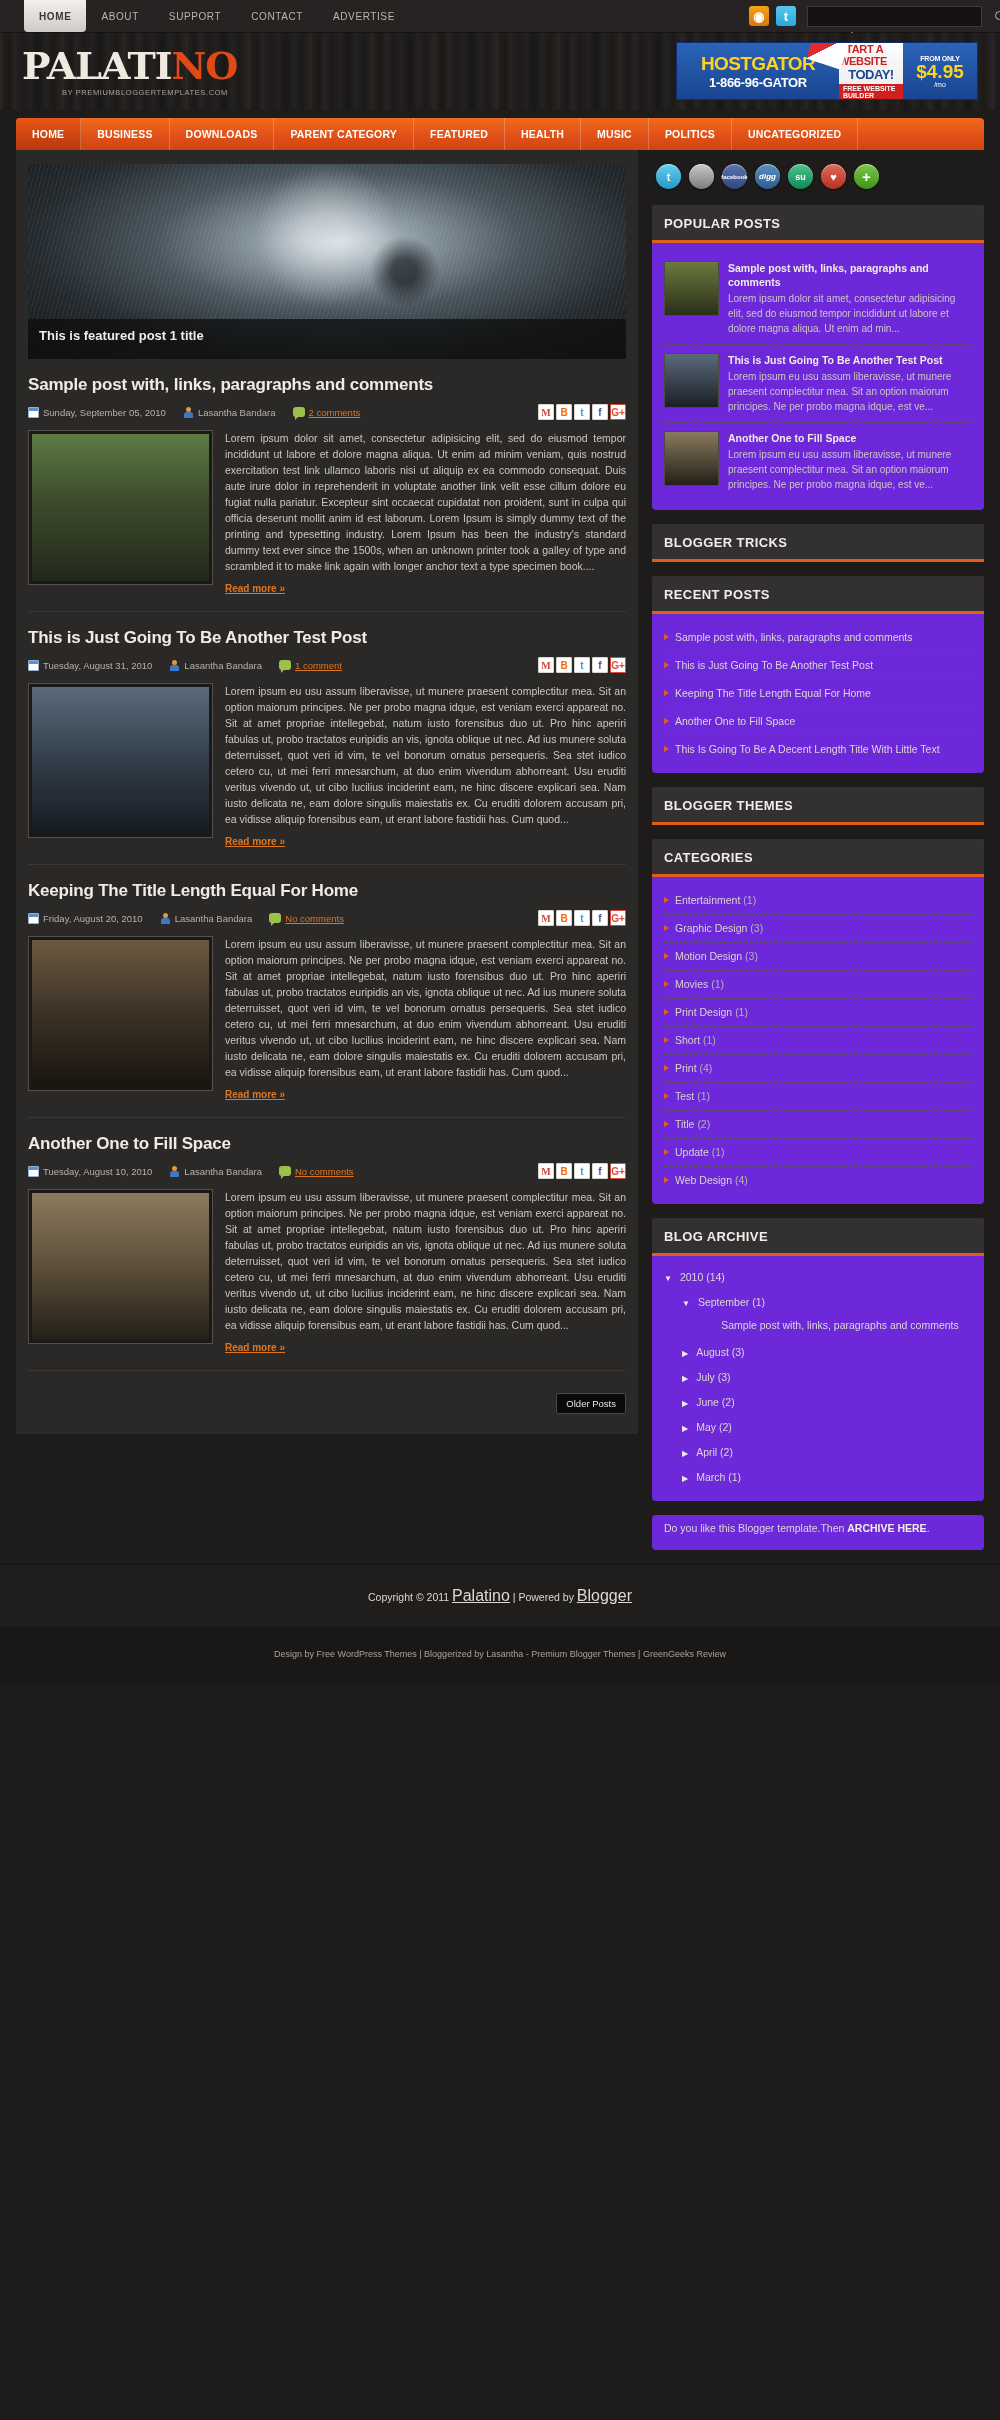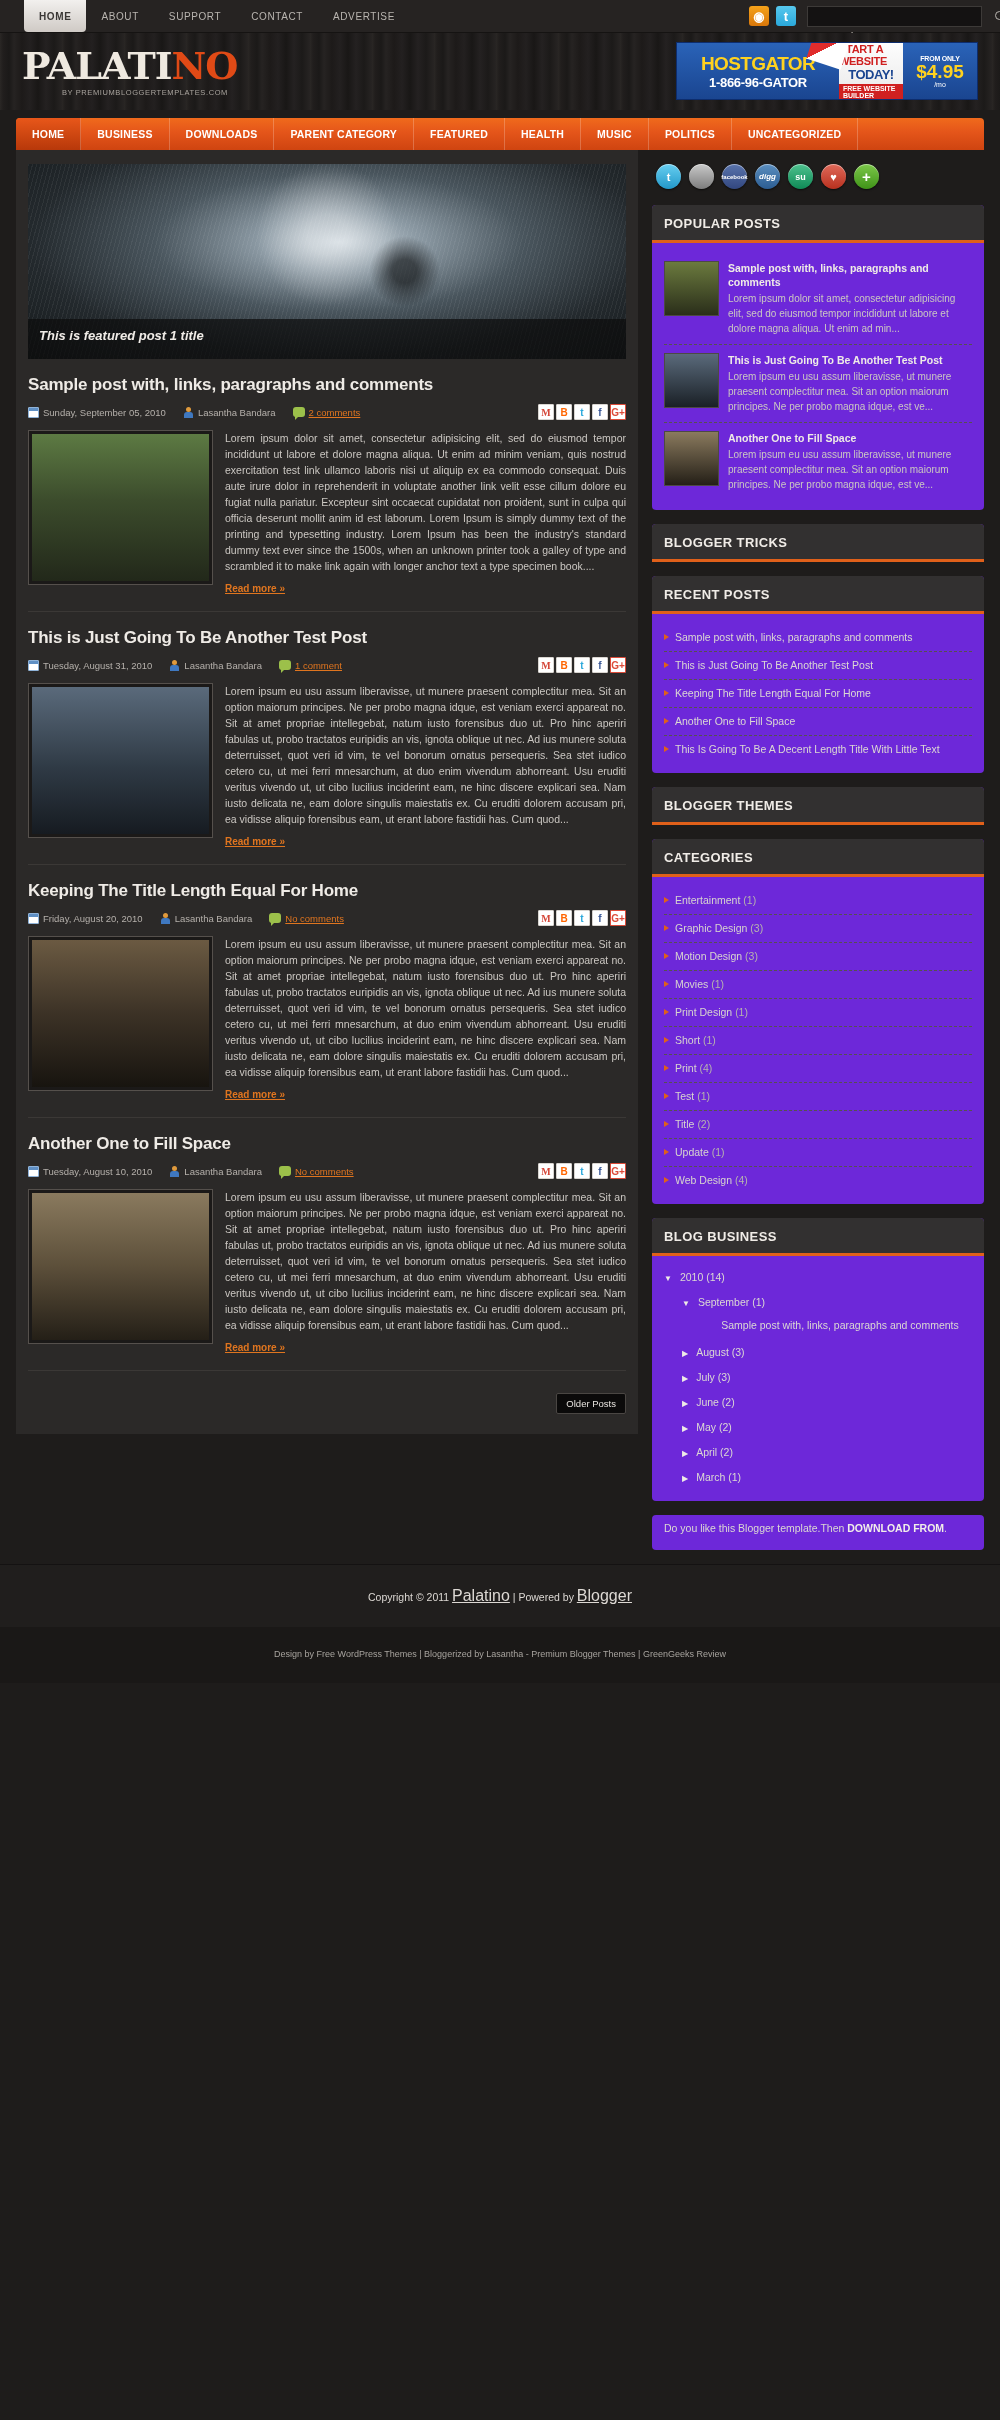--- a/index.html
+++ b/index.html
@@ -182,21 +182,20 @@
     content:""; position:absolute; inset:0;
     background:
       radial-gradient(circle at 50% 36%, rgba(255,255,255,.35) 0 6%, transparent 22%),
       radial-gradient(circle at 63% 55%, rgba(0,0,0,.55) 0 3%, transparent 9%),
       repeating-linear-gradient(105deg, rgba(255,255,255,.06) 0 1px, transparent 1px 4px);
   }
   .slider .cap {
     position: absolute; left:0; right:0; bottom:0;
     background: rgba(12,12,12,.72);
     padding: 9px 22px 11px 11px;
-    font-style: italic;
   }
   .slider .cap h3 { font-size: 13px; color:#f0ece7; font-weight:bold; margin-bottom:5px; }
   .slider .cap p { font-size: 9.5px; line-height: 14px; color:#cfcac5; }
 
   
   .post { padding-top: 16px; }
   .post h2 {
     font-size: 17px; color: #efebe6; font-weight: bold; letter-spacing:-.2px;
     margin-bottom: 9px;
   }
@@ -655,21 +654,21 @@
             </li>
   <li>
               <span class="arrow"></span>
               <span><a href="#">Web Design</a> <span class="cnt">(4)</span></span>
             </li>
           </ul>
       </div>
     </div>
 
     <div class="widget">
-      <div class="wtitle">BLOG BUSINESS</div>
+      <div class="wtitle">BLOG ARCHIVE</div>
       <div class="wbody arch">
         <div class="lvl1">
           <span class="tri-d">▼</span>
           <span>2010 (14)</span>
         </div>
         <div class="lvl2">
           <span class="tri-d">▼</span>
           <span>September (1)</span>
         </div>
         <div class="lvl3">Sample post with, links, paragraphs and comments</div>
@@ -697,21 +696,21 @@
   <div class="lvl2">
               <span class="tri-r">▶</span>
               <span>March (1)</span>
             </div>
           </div>
       </div>
     </div>
 
     <div class="widget">
       <div class="dl-body">
-        <span>Do you like this Blogger template.Then </span><b>DOWNLOAD FROM</b><span>.</span>
+        <span>Do you like this Blogger template.Then </span><b>ARCHIVE HERE</b><span>.</span>
       </div>
     </div>
 
   </aside>
 </div>
 
 <div class="foot1">
   <span>Copyright © 2011 </span><a href="#">Palatino</a><span> | Powered by </span><a href="#">Blogger</a>
 </div>
 <div class="foot2">

